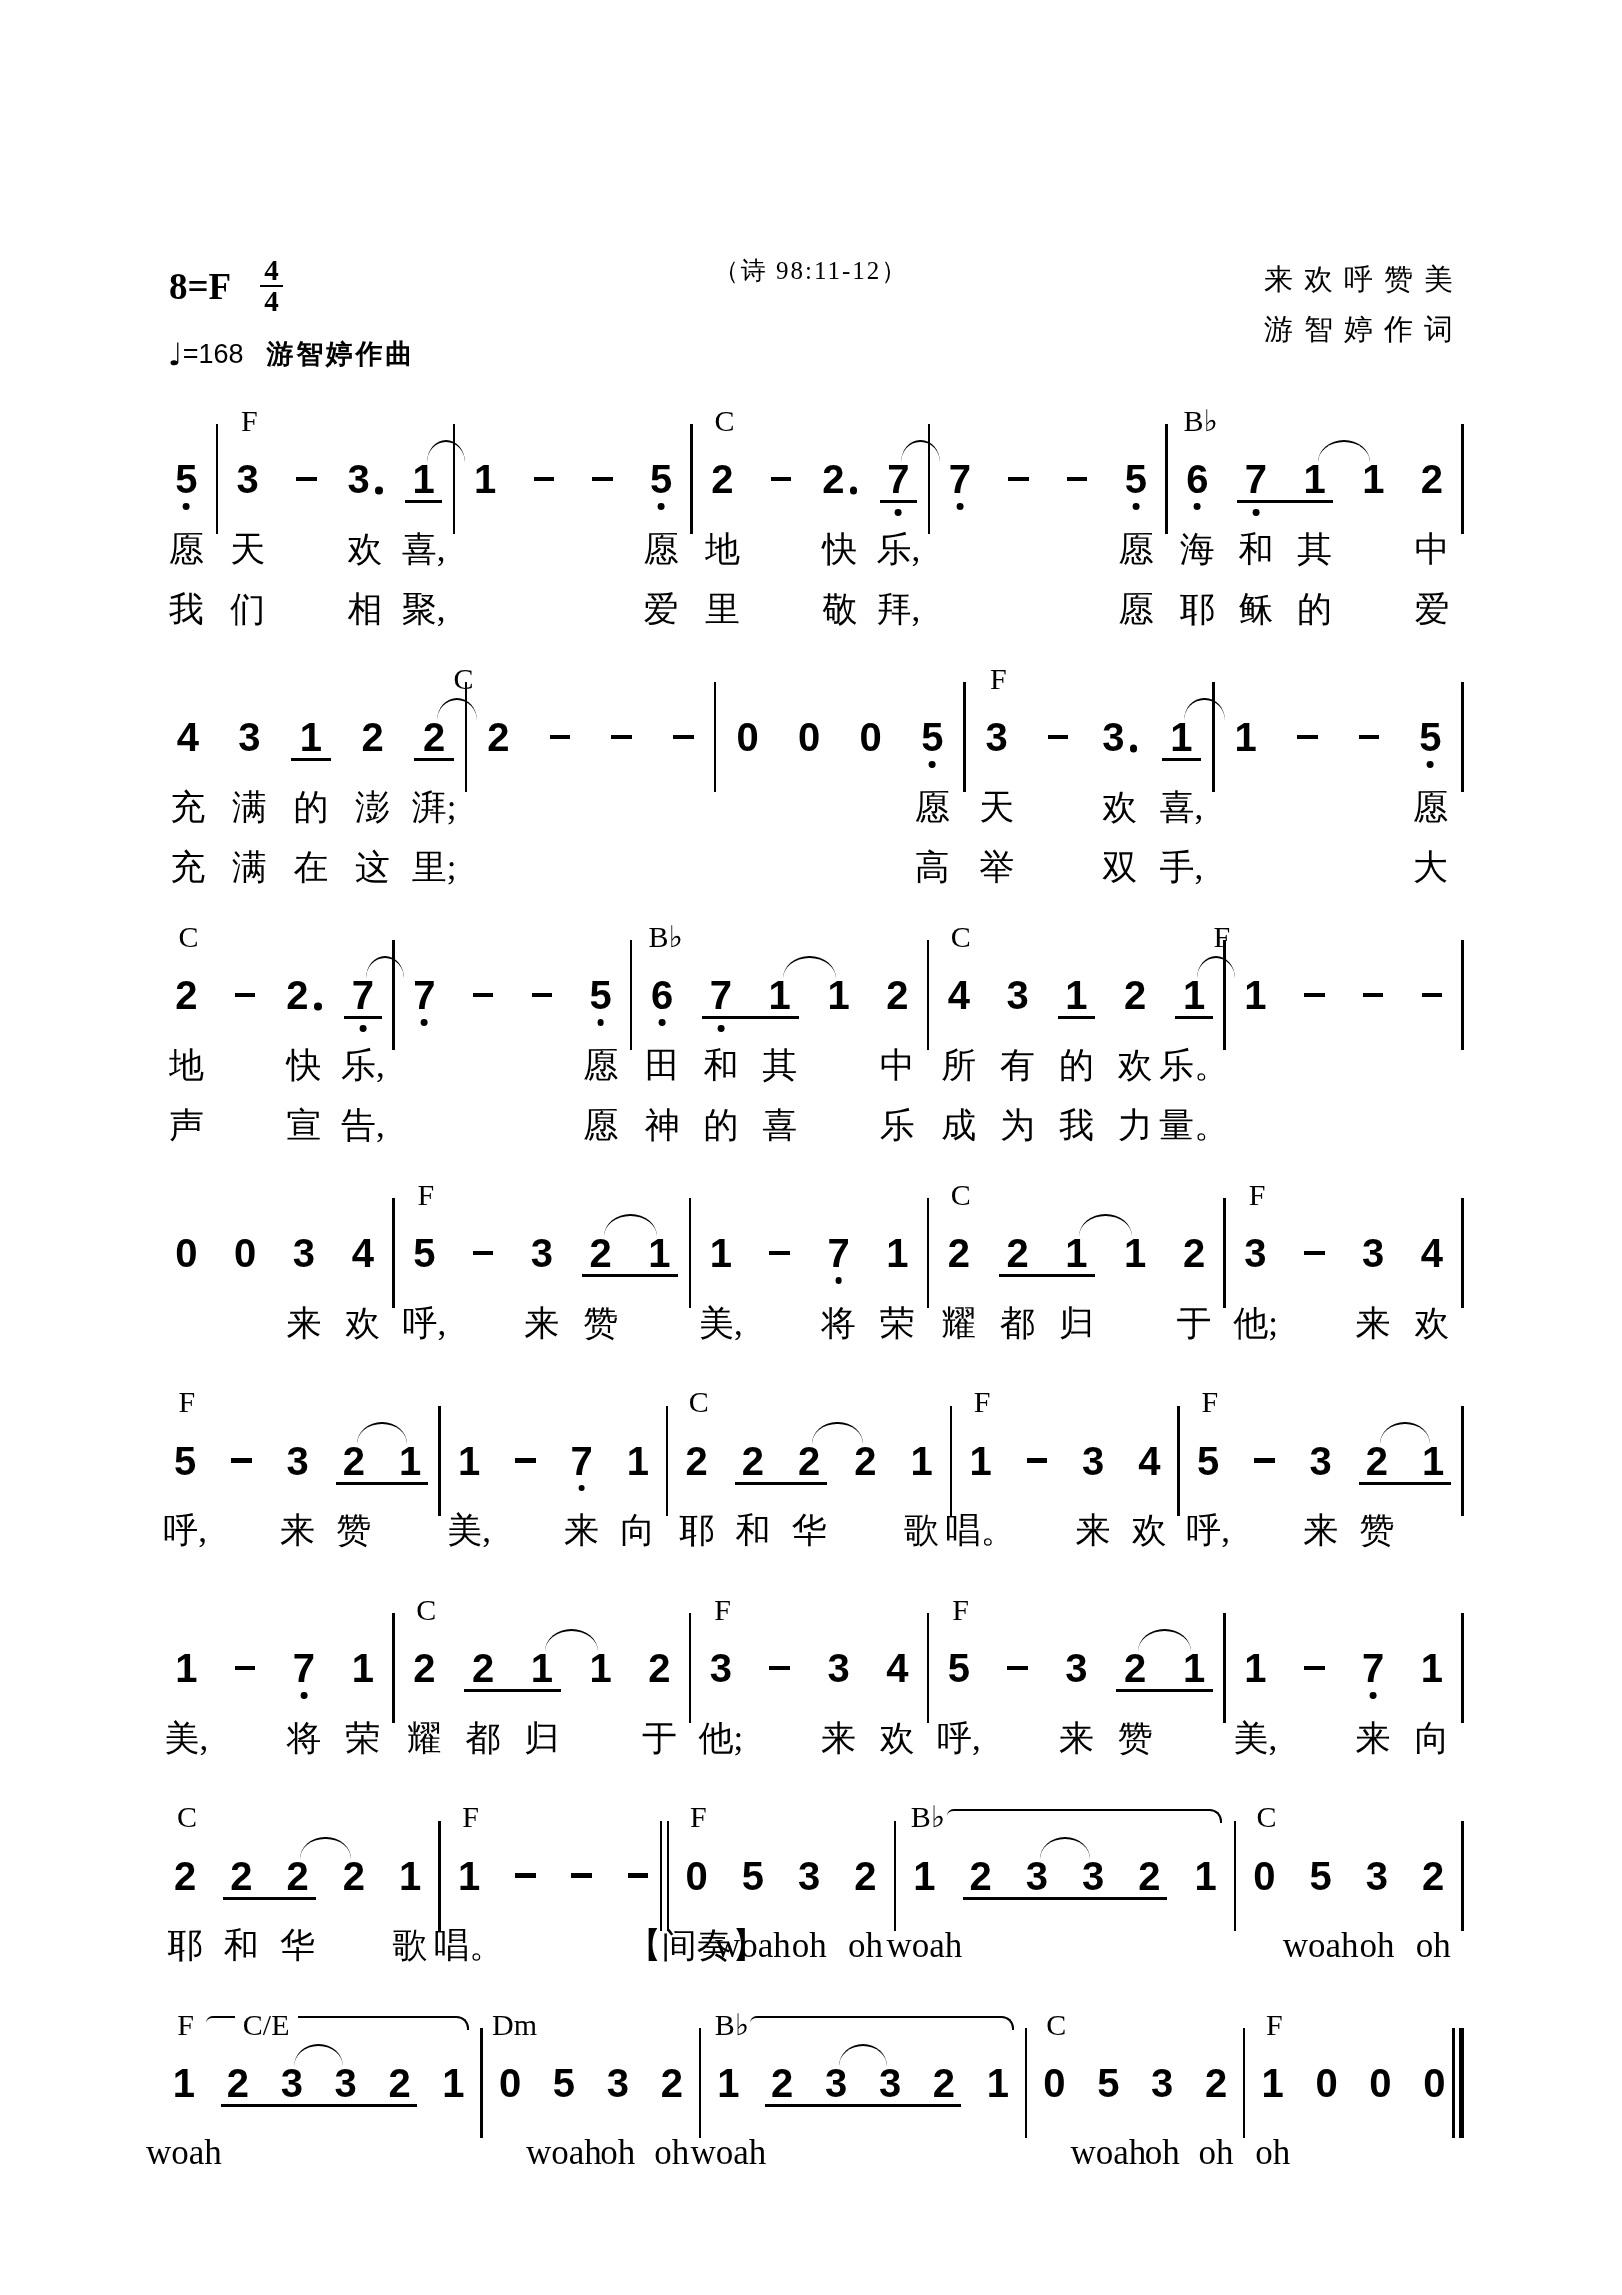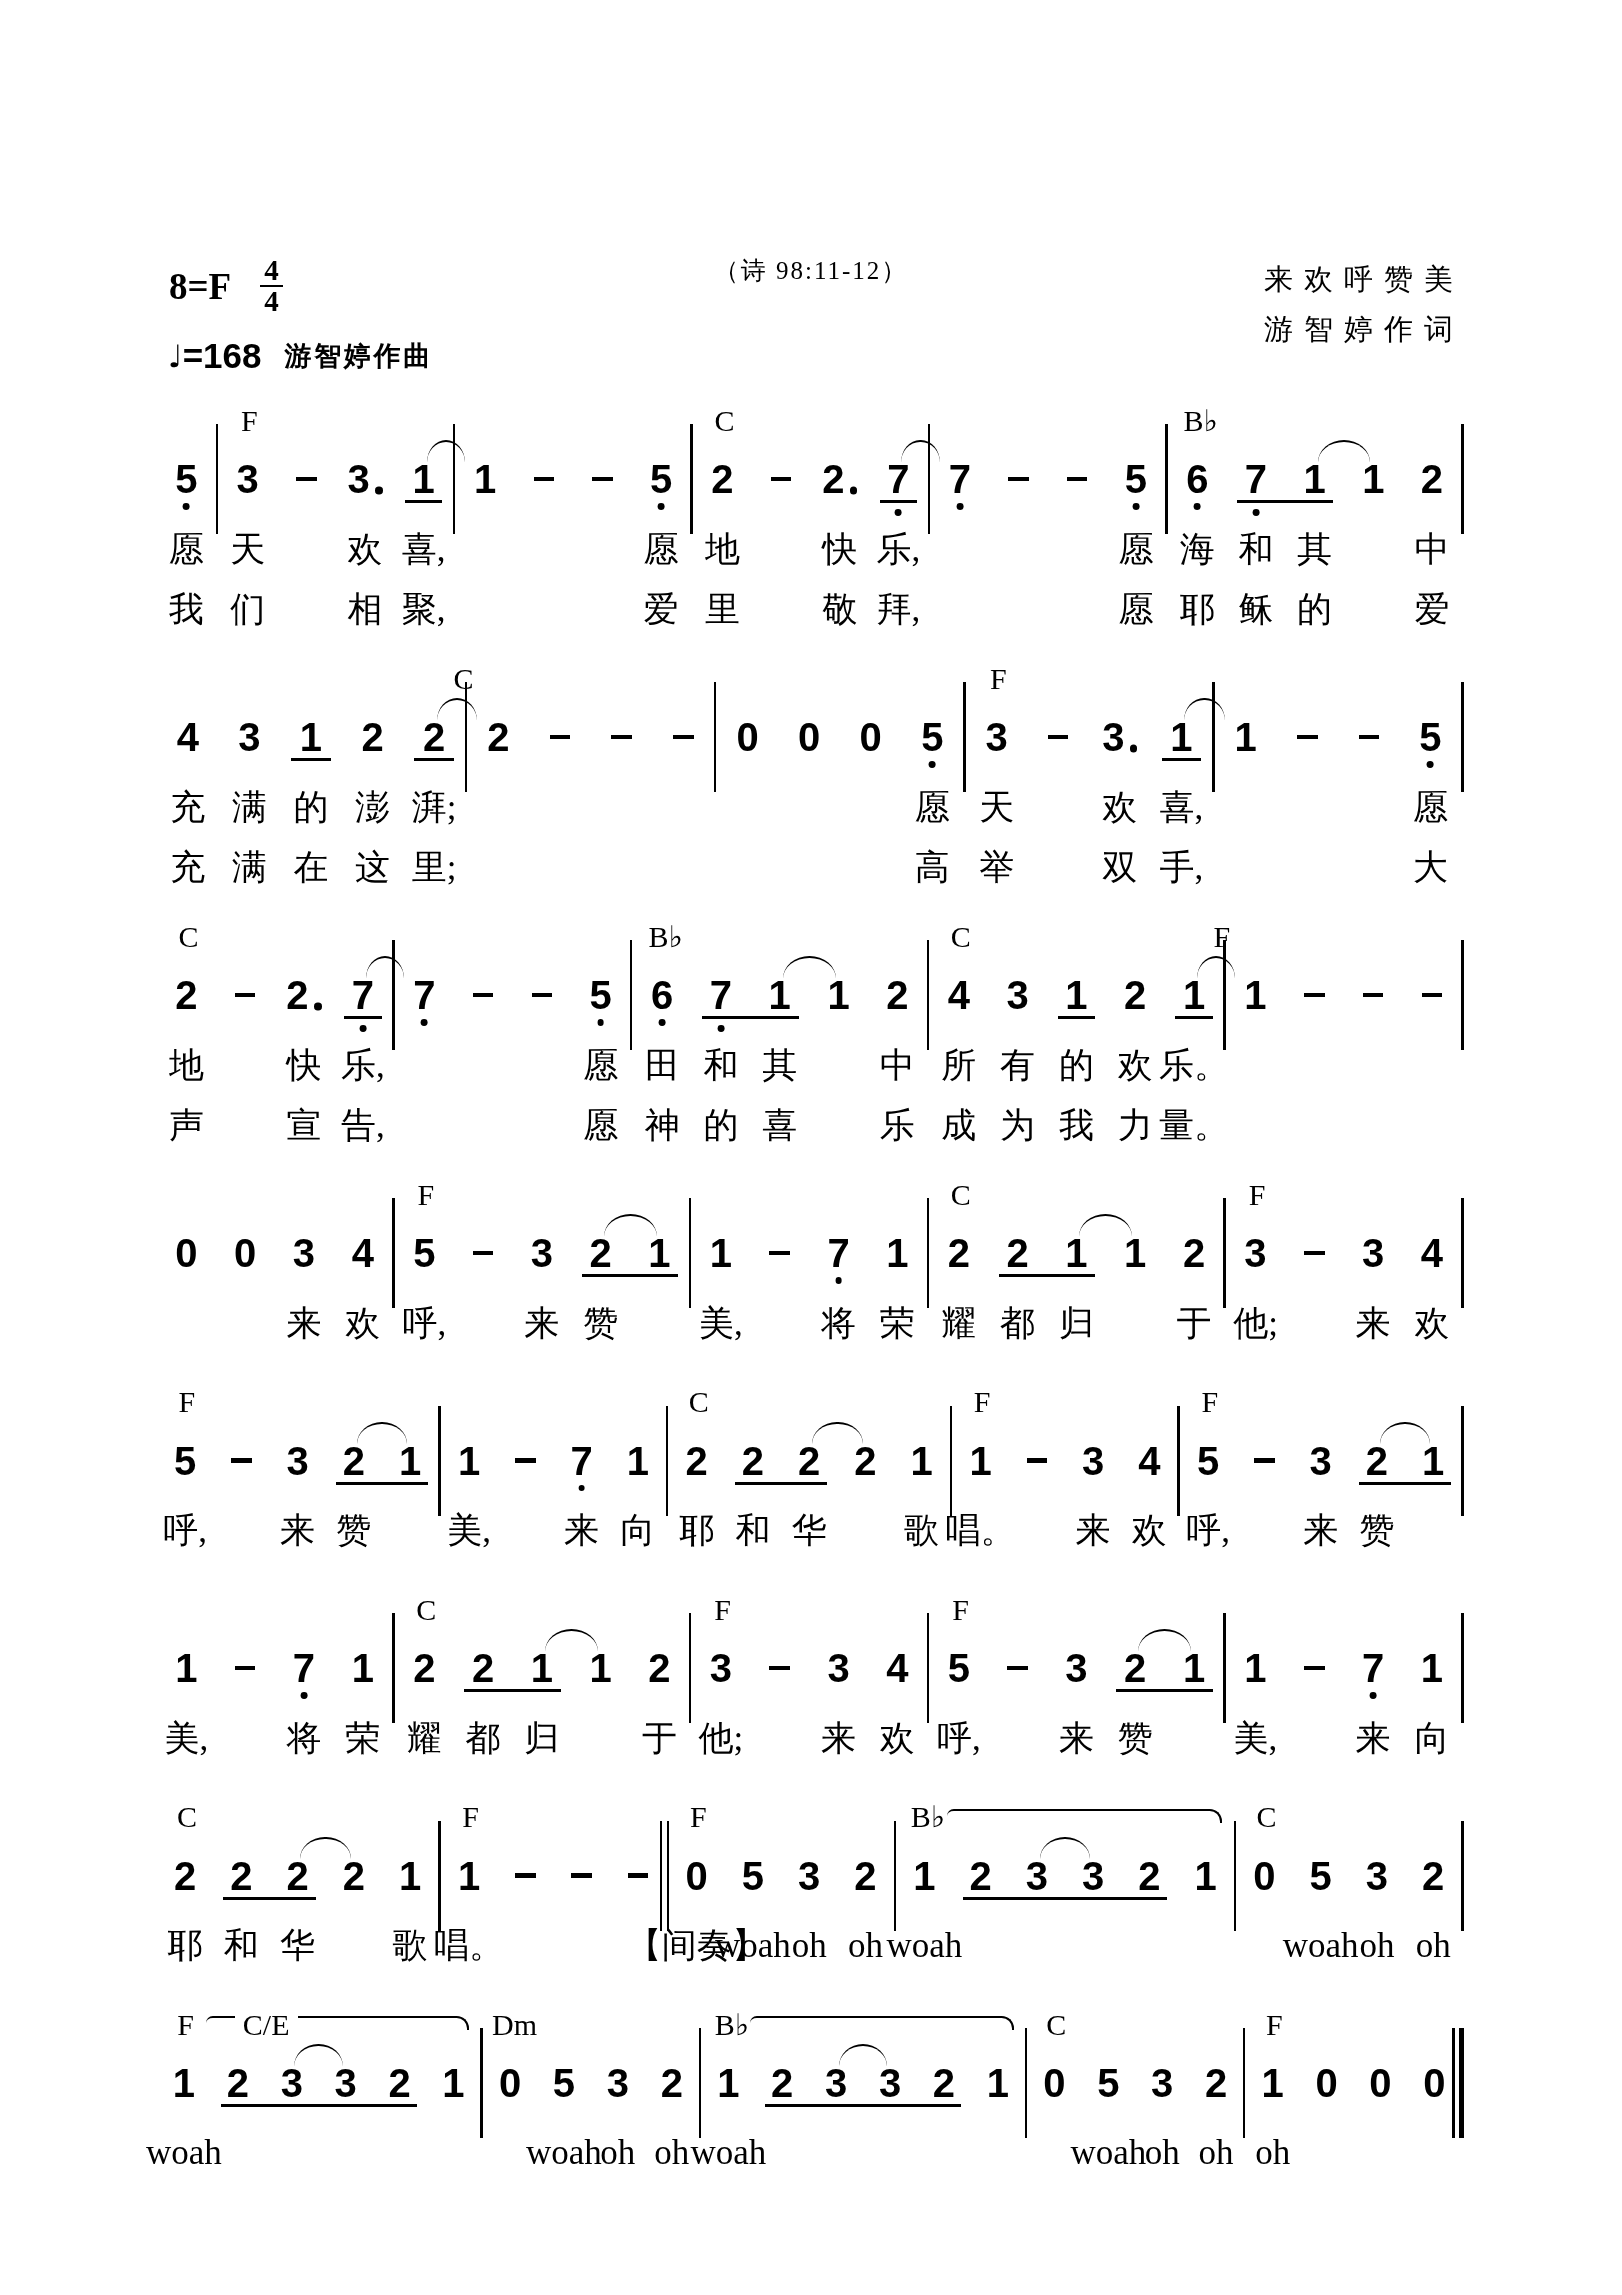--- a/index.html
+++ b/index.html
@@ -11,21 +11,21 @@
   .sub{position:absolute;top:198px;left:0;width:100%;text-align:center;
        font-size:40px;word-spacing:19px;}
   .scr{position:absolute;top:254px;left:0;width:100%;text-align:center;font-size:25px;letter-spacing:2px;}
   .keysig{position:absolute;left:169px;top:265px;display:flex;align-items:flex-start;
           font-weight:bold;font-size:37px;}
   .frac{display:inline-block;text-align:center;margin-left:29px;margin-top:-9.5px;}
   .frac .num,.frac .den{display:block;font-size:29px;font-weight:bold;line-height:1.0;padding:0 4.1px;}
   .frac .den{border-top:2.7px solid #000;}
   .tempo{position:absolute;left:168px;top:336px;display:flex;align-items:center;}
   .tnote{font-family:"DejaVu Sans",sans-serif;font-size:31px;}
-  .tval{font-family:"Liberation Sans","DejaVu Sans",sans-serif;font-weight:bold;font-size:35px;}
+  .tval{font-family:"Liberation Sans","DejaVu Sans",sans-serif;font-weight:normal;font-size:27px;}
   .tmood{font-family:"Liberation Sans","DejaVu Sans",sans-serif;font-weight:600;font-size:27px;margin-left:23px;letter-spacing:2.7px;}
   .credits{position:absolute;right:158px;top:254px;text-align:right;font-size:29px;letter-spacing:11px;line-height:50px;}
   
   .music{position:absolute;left:157px;top:381px;width:1307px;}
   .system{position:relative;}
   .system.single{margin-bottom:9.5px;}
   .row{display:flex;overflow:visible;}
   .chord-row{height:58px;}
   .notes-row{height:80px;}
   .lyric-row{height:60px;}

